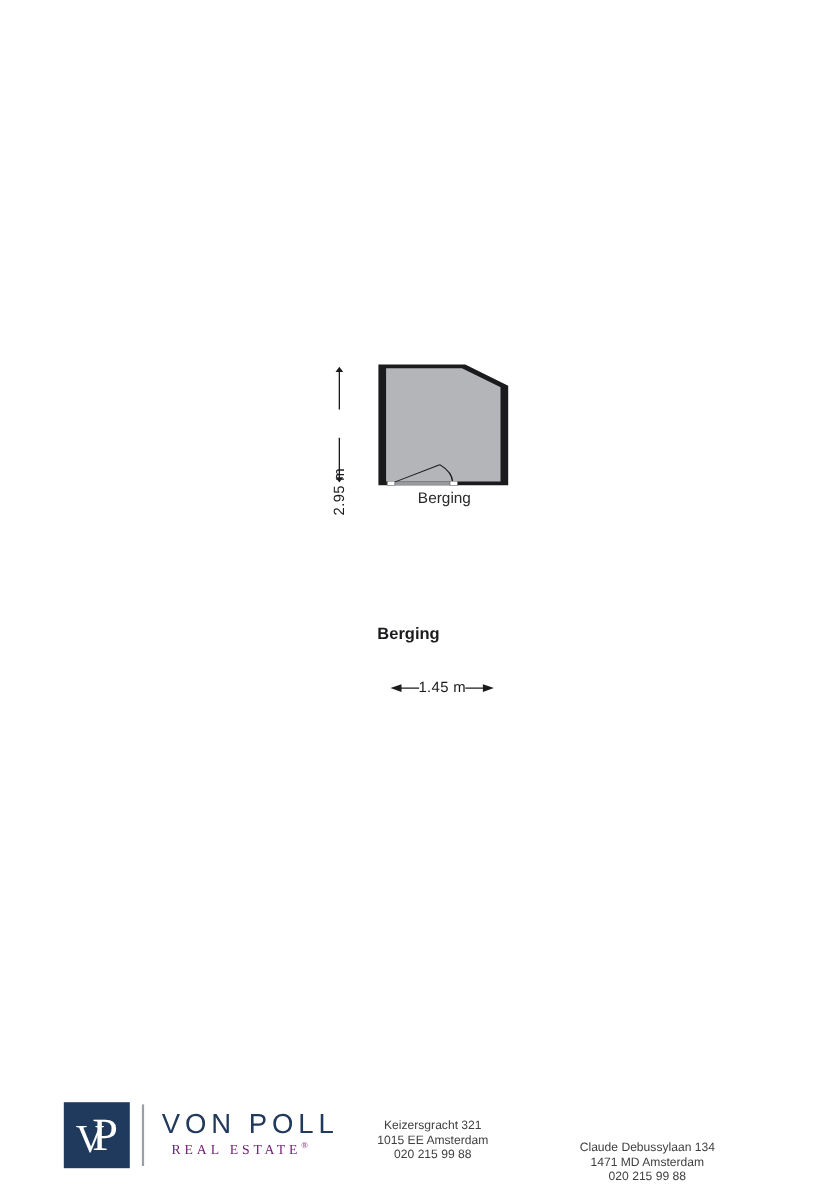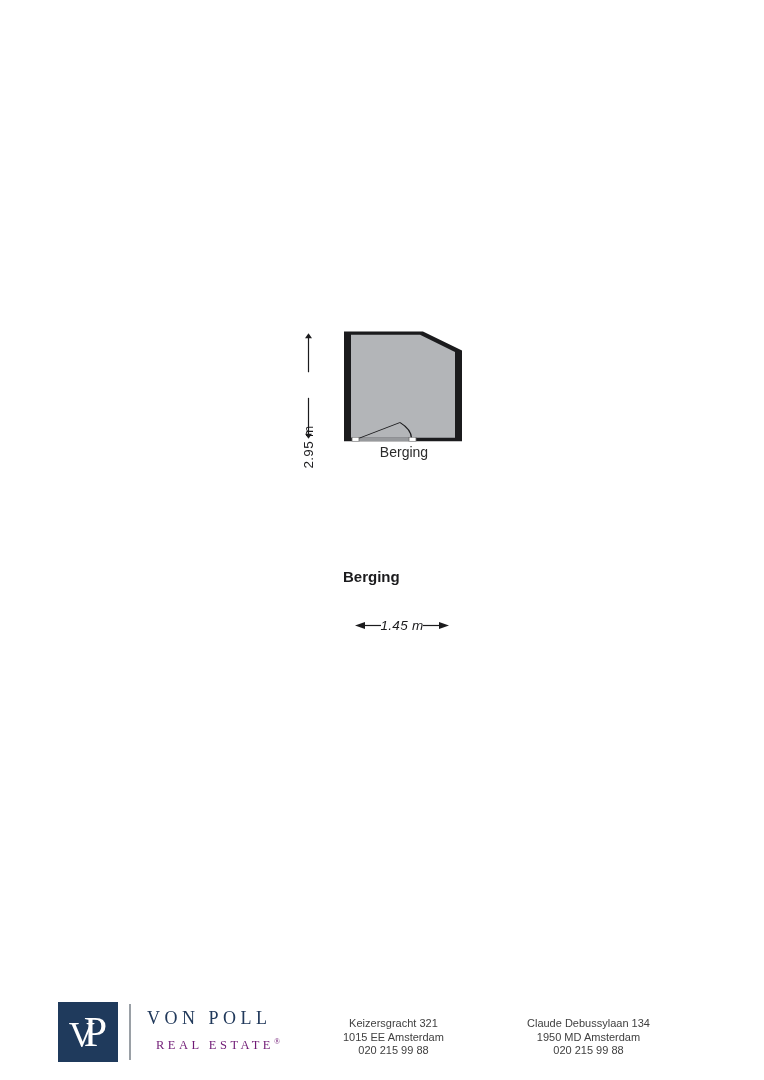--- a/index.html
+++ b/index.html
@@ -28,21 +28,21 @@
     font-size: 14px; color: #2b2b2b; white-space: nowrap;
   }
   .dim-label-v {
     position: absolute; left: 308px; top: 447px;
     transform: translate(-50%, -50%) rotate(-90deg);
     font-size: 13.5px; color: #1b1b1d; white-space: nowrap; letter-spacing: 0.3px;
   }
   .dim-label-h {
     position: absolute; left: 402px; top: 625px;
     transform: translate(-50%, -50%);
-    font-size: 13.5px; color: #1b1b1d; white-space: nowrap; letter-spacing: 0.3px; font-style: italic;
+    font-size: 13.5px; color: #1b1b1d; white-space: nowrap; letter-spacing: 0.3px;
   }
   .plan-title {
     position: absolute; left: 343px; top: 568px;
     font-size: 15px; font-weight: 700; color: #1b1b1d; white-space: nowrap;
   }
 
   
   .vp-square {
     position: absolute; left: 58px; top: 1002px;
     width: 60px; height: 60px; background: #1f3a5c;
@@ -50,40 +50,40 @@
     font-family: "Liberation Serif", serif; color: #ffffff;
   }
   .vp-square .mono-v { font-size: 36px; line-height: 1; position: relative; top: 3px; }
   .vp-square .mono-p { font-size: 42px; line-height: 1; margin-left: -11px; }
   .logo-divider {
     position: absolute; left: 129px; top: 1004px;
     width: 2px; height: 56px; background: #9aa0a6;
   }
   .brand {
     position: absolute; left: 147px; top: 1008px;
-    font-family: Liberation Serif, serif;
-    font-size: 18px; letter-spacing: 4.5px; color: #21395b; white-space: nowrap;
+    font-family: Liberation Sans, sans-serif;
+    font-size: 25px; letter-spacing: 4.5px; color: #21395b; white-space: nowrap;
   }
   .subbrand {
     position: absolute; left: 156px; top: 1037px;
     font-family: "Liberation Serif", serif;
     font-size: 12.5px; letter-spacing: 3.5px; color: #701a75; white-space: nowrap; text-align: center;
   }
   .subbrand sup { font-size: 8px; letter-spacing: 0; }
 
   .disclaimer {
     position: absolute; left: 343px; top: 992px;
     font-size: 7.5px; line-height: 9.5px; color: #5a5a5a; white-space: nowrap;
   }
   .office {
     position: absolute; top: 1017px;
     font-size: 11px; line-height: 13.5px; color: #404040; white-space: nowrap; text-align: center;
   }
   .office-left  { left: 343px; }
-  .office-right { left: 527px; }
+  .office-right { left: 527px; margin-top: 20px; }
 </style>
 </head>
 <body>
 
 <div class="page">
 
   <svg class="plan-svg" width="195" height="315" viewBox="285 325 195 640" xmlns="http://www.w3.org/2000/svg" preserveAspectRatio="none">
     <svg x="285" y="325" width="195" height="315" viewBox="285 325 195 315">
 
       <path class="room-shape" d="M 347.5 341.5 L 421.5 341.5 L 458.5 378.5 L 458.5 557.5 L 347.5 557.5 Z"></path>
@@ -123,17 +123,17 @@
 
 
   <div class="office office-left">
     <div>Keizersgracht 321</div>
     <div>1015 EE Amsterdam</div>
     <div>020 215 99 88</div>
   </div>
 
   <div class="office office-right">
     <div>Claude Debussylaan 134</div>
-    <div>1950 MD Amsterdam</div>
+    <div>1471 MD Amsterdam</div>
     <div>020 215 99 88</div>
   </div>
 
 </div>
 
 </body></html>

